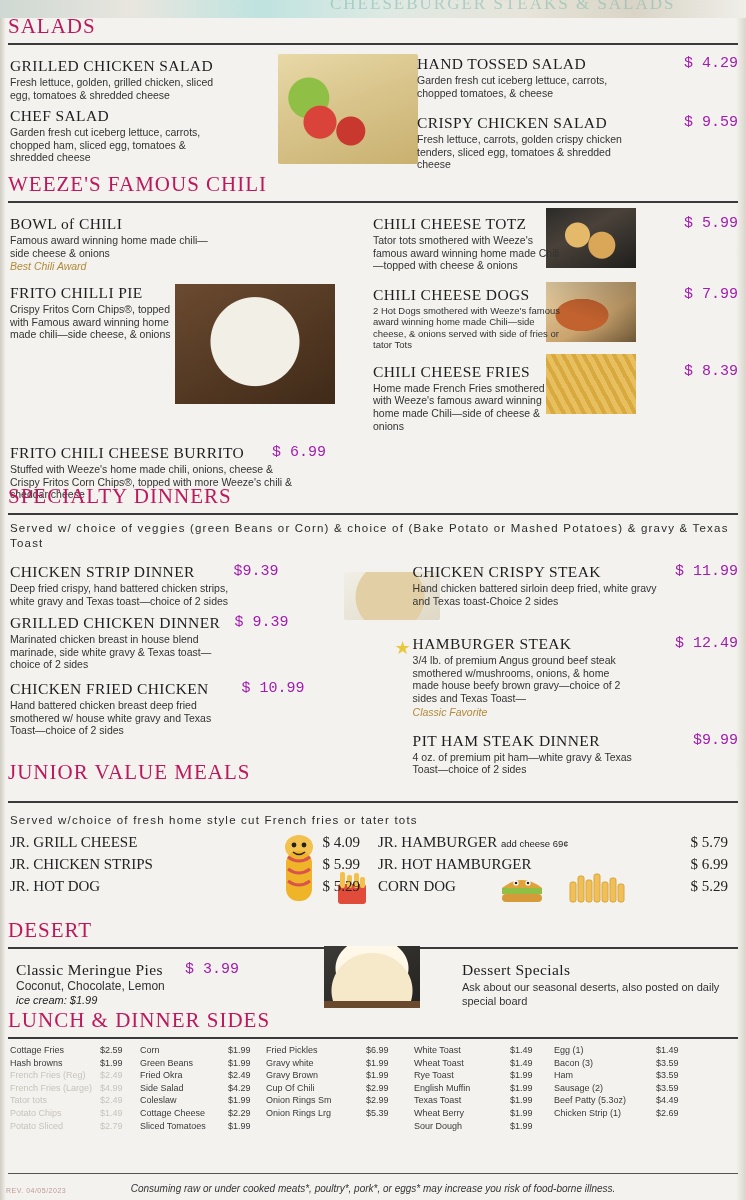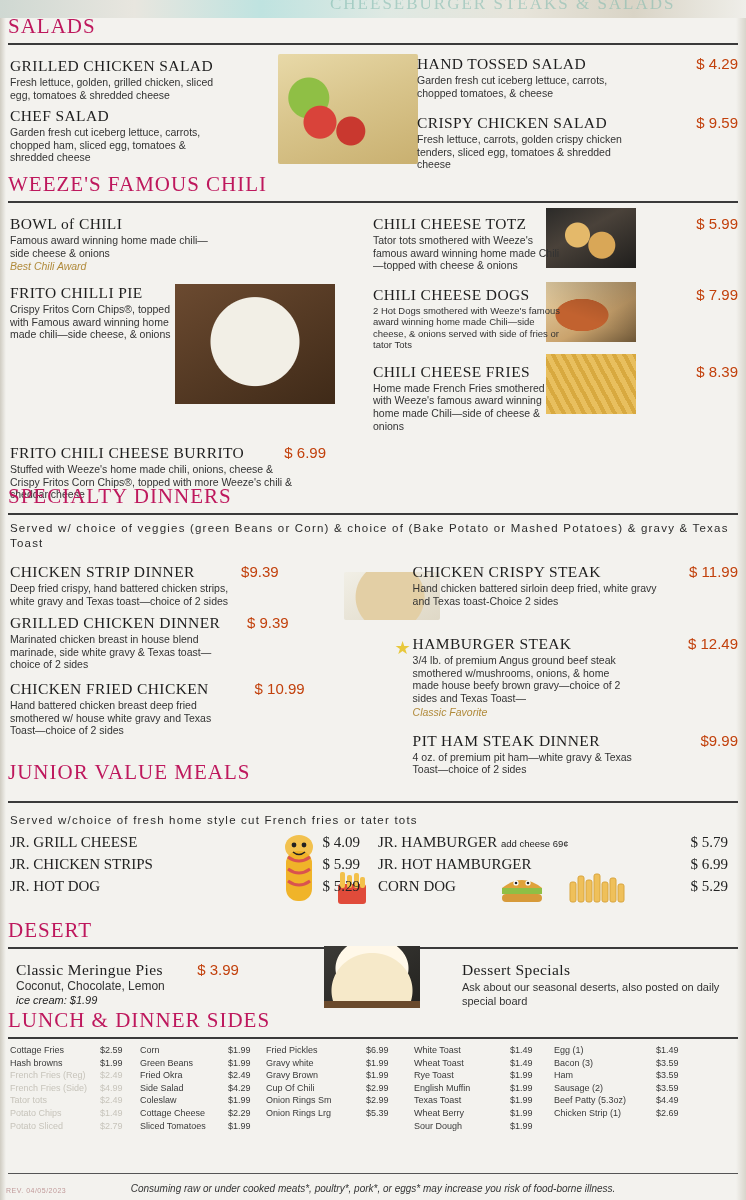--- a/index.html
+++ b/index.html
@@ -8,21 +8,21 @@
   .topstrip{position:absolute;left:0;top:0;width:746px;height:18px;background:linear-gradient(90deg,#cfd8d2 0%,#e8e6df 18%,#bfe3e0 35%,#dfe9e3 52%,#e7e4da 70%,#d9d4c6 85%,#efeee9 100%);overflow:hidden;}
   .topstrip .ghost{position:absolute;left:330px;top:-6px;font-family:"Liberation Serif",serif;font-size:17px;letter-spacing:2px;color:#7fb9ad;opacity:.55;white-space:nowrap;}
   .sec-title{font-family:"Liberation Serif",serif;font-size:21px;letter-spacing:1px;color:#be185d;padding:0 0 2px 8px;}
   .rule{height:2px;background:#3a3a3a;margin:2px 8px 0 8px;}
   .sect{position:relative;}
   .col2{display:flex;}
   .colL{width:50%;box-sizing:border-box;padding-left:10px;}
   .colR{width:50%;box-sizing:border-box;padding-left:8px;}
   .item{position:relative;margin-top:6px;}
   .iname{font-family:"Liberation Serif",serif;font-size:15.5px;letter-spacing:.4px;color:#1d1d1d;display:inline-block;}
-  .price{position:absolute;right:8px;top:0;font-family:Liberation Sans, sans-serif;font-size:15px;color:#c2410c;}
+  .price{position:absolute;right:8px;top:0;font-family:Liberation Mono, monospace;font-size:15px;color:#a21caf;}
   .desc{font-size:10.5px;line-height:12.6px;color:#333;max-width:300px;margin-top:1px;}
   .desc.narrow{max-width:215px;}
   .desc.mid{max-width:250px;}
   .award{font-size:10.5px;font-style:italic;color:#b08a3a;margin-top:1px;}
   .photo{position:absolute;border:0;background-size:cover;background-position:center;}
   
   .p-salad{background:
      radial-gradient(circle at 30% 62%, #d9433a 0 16px, rgba(0,0,0,0) 17px),
      radial-gradient(circle at 52% 70%, #c9382f 0 14px, rgba(0,0,0,0) 15px),
      radial-gradient(circle at 22% 40%, #8fbf45 0 20px, rgba(0,0,0,0) 21px),
@@ -312,21 +312,21 @@
 
   <div class="sect" style="position:absolute;left:0;top:1008px;width:746px;">
     <div class="sec-title">LUNCH &amp; DINNER SIDES</div>
     <div class="rule"></div>
 
     <div class="sides">
       <div class="sidecol" style="width:130px;">
         <div class="srow"><span>Cottage Fries</span><span class="sp" style="left:90px;">$2.59</span></div>
         <div class="srow"><span>Hash browns</span><span class="sp" style="left:90px;">$1.99</span></div>
         <div class="srow faded"><span>French Fries (Reg)</span><span class="sp" style="left:90px;">$2.49</span></div>
-        <div class="srow faded"><span>French Fries (Side)</span><span class="sp" style="left:90px;">$4.99</span></div>
+        <div class="srow faded"><span>French Fries (Large)</span><span class="sp" style="left:90px;">$4.99</span></div>
         <div class="srow faded"><span>Tator tots</span><span class="sp" style="left:90px;">$2.49</span></div>
         <div class="srow faded"><span>Potato Chips</span><span class="sp" style="left:90px;">$1.49</span></div>
         <div class="srow faded"><span>Potato Sliced</span><span class="sp" style="left:90px;">$2.79</span></div>
       </div>
 
       <div class="sidecol" style="width:126px;">
         <div class="srow"><span>Corn</span><span class="sp" style="left:88px;">$1.99</span></div>
         <div class="srow"><span>Green Beans</span><span class="sp" style="left:88px;">$1.99</span></div>
         <div class="srow"><span>Fried Okra</span><span class="sp" style="left:88px;">$2.49</span></div>
         <div class="srow"><span>Side Salad</span><span class="sp" style="left:88px;">$4.29</span></div>

